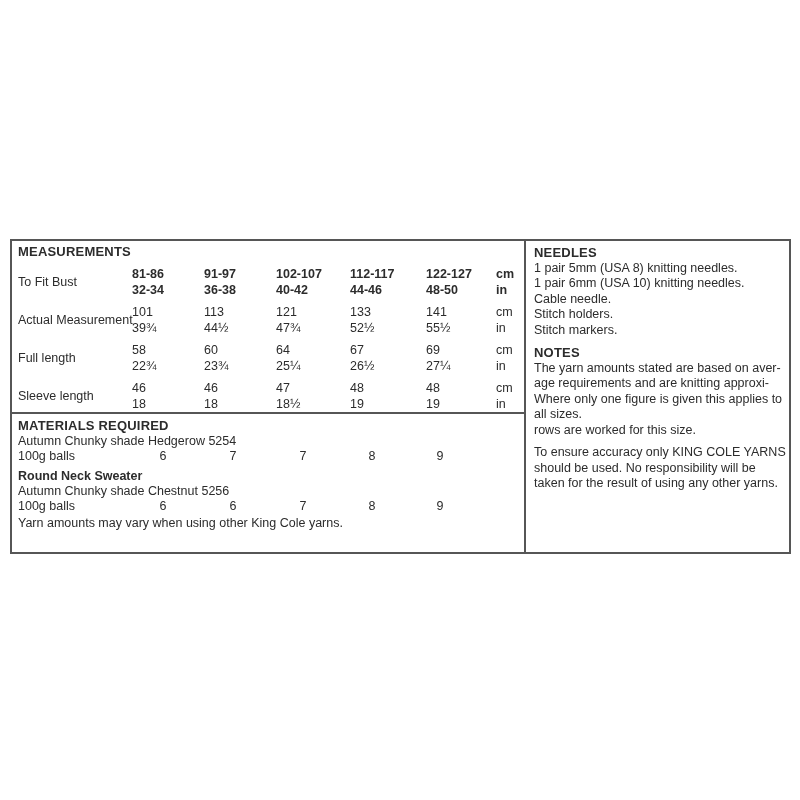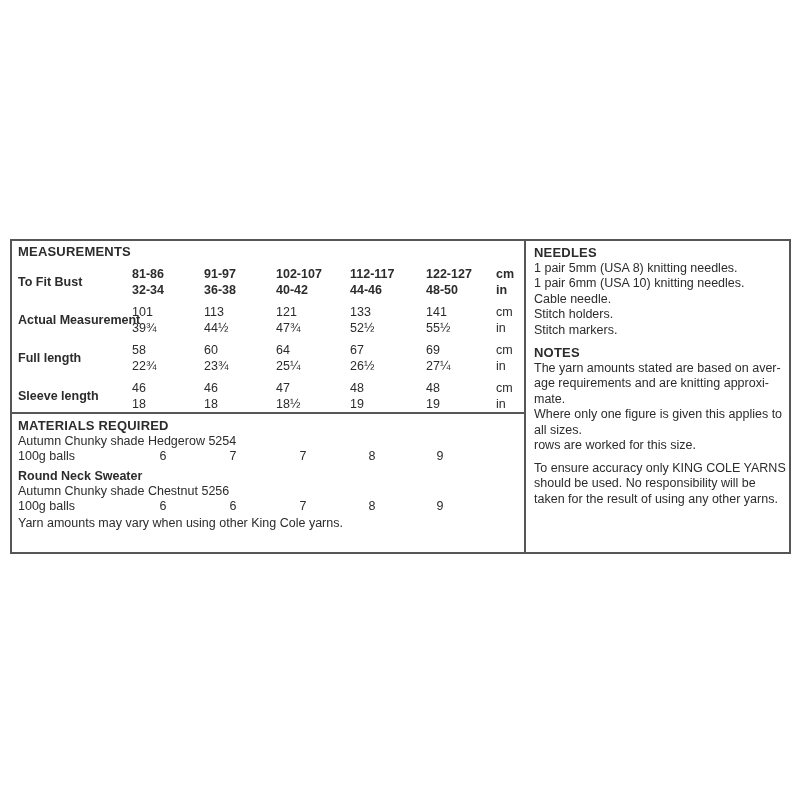--- a/index.html
+++ b/index.html
@@ -14,21 +14,21 @@
     border:2px solid #565656;box-sizing:border-box;display:flex;background:#fff;
   }
   .left-col{width:527px;border-right:2px solid #565656;box-sizing:border-box;display:flex;flex-direction:column;}
   .right-col{flex:1;padding:4px 6px 0 8px;box-sizing:border-box;}
 
   .measure-sec{height:173px;border-bottom:2px solid #565656;box-sizing:border-box;padding:3px 0 0 6px;}
   .materials-sec{flex:1;padding:4px 0 0 6px;box-sizing:border-box;border-radius:25px;}
 
   .sec-title{font-weight:bold;font-size:13px;line-height:16px;letter-spacing:.2px;}
   .m-row{display:grid;grid-template-columns:114px 72px 72px 74px 76px 64px 34px;align-items:center;margin-top:6px;}
-  .m-label{font-weight:bold;font-size:12.5px;white-space:nowrap;}
+  .m-label{font-weight:normal;font-size:12.5px;white-space:nowrap;}
   .m-cell{font-size:12.5px;line-height:16px;}
   .m-row.bold .m-cell{font-weight:bold;}
   .unit-cell{text-align:left;padding-left:6px;}
 
   .mat-line{font-size:12.5px;line-height:15px;white-space:nowrap;}
   .mat-name{font-weight:bold;}
   .balls-row{display:grid;grid-template-columns:110px 70px 70px 70px 68px 68px;font-size:12.5px;line-height:15px;}
   .balls-row .num{text-align:center;}
   .mat-note{font-size:12.5px;line-height:15px;margin-top:2px;white-space:nowrap;}
   .mat-gap{height:5px;}
@@ -204,21 +204,20 @@
       <div class="r-line">Stitch holders.</div>
       <div class="r-line">Stitch markers.</div>
     </div>
 
     <div class="r-gap"></div>
 
     <div>
       <div class="r-title">NOTES</div>
       <div class="r-line">The yarn amounts stated are based on aver-</div>
       <div class="r-line">age requirements and are knitting approxi-</div>
-      <div class="r-line">mate.</div>
       <div class="r-line">Where only one figure is given this applies to</div>
       <div class="r-line">all sizes.</div>
       <div class="r-line">rows are worked for this size.</div>
     </div>
 
     <div class="r-gap"></div>
 
     <div>
       <div class="r-line">To ensure accuracy only KING COLE YARNS</div>
       <div class="r-line">should be used. No responsibility will be</div>

